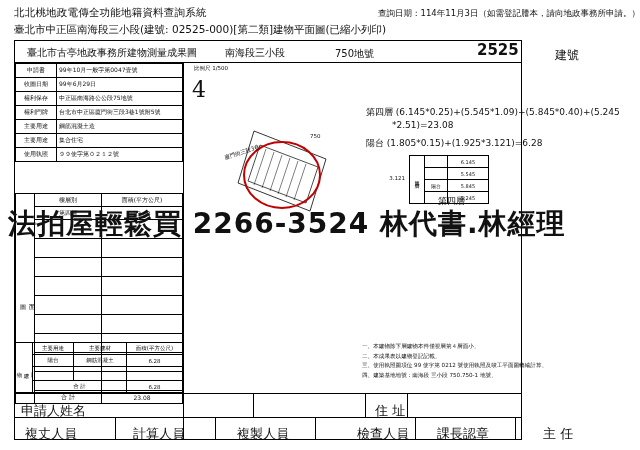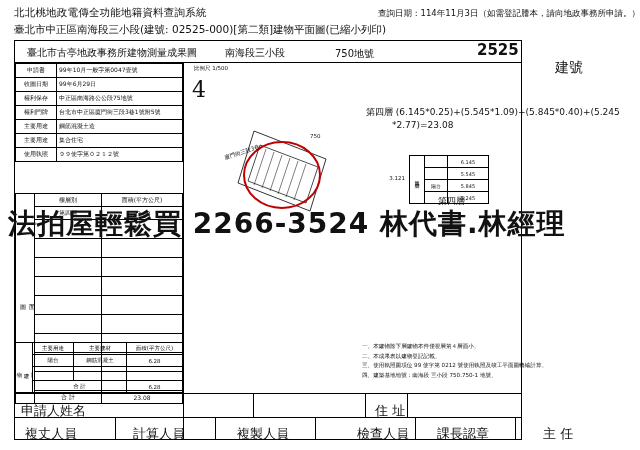--- a/index.html
+++ b/index.html
@@ -61,21 +61,21 @@
     width: 100%;
     height: 22px;
     border-bottom: 1px solid #000;
     box-sizing: border-box;
   }
   .band span { position: absolute; white-space: nowrap; }
   .band .t1 { left: 12px; top: 5px; font-size: 10px; }
   .band .t2 { left: 210px; top: 5px; font-size: 10px; }
   .band .t3 { left: 320px; top: 6px; font-size: 10px; }
   .band .t4 { left: 462px; top: 0px; font-size: 15px; font-weight: bold; }
-  .band .t5 { left: 540px; top: 18px; font-size: 14px; }
+  .band .t5 { left: 540px; top: 6px; font-size: 12px; }
 
   
   .lefttab {
     position: absolute;
     left: 0px;
     top: 22px;
     width: 168px;
     border-collapse: collapse;
     font-size: 6px;
     table-layout: fixed;
@@ -375,22 +375,23 @@
       </tr>
     </tbody>
       </table>
 
     <div class="diagram">
       <div class="scale-lbl">比例尺 1/500</div>
       <div class="bigfour">4</div>
 
       <div class="calc1">
         <div>第四層 (6.145*0.25)+(5.545*1.09)+(5.845*0.40)+(5.245</div>
-        <div style="padding-left:26px">*2.77)=23.08</div>
+        <div style="padding-left:26px">*2.51)=23.08</div>
       </div>
+      <div class="calc2">陽台 (1.805*0.15)+(1.925*3.121)=6.28</div>
 
       <svg class="sketch" width="150" height="110" viewBox="0 0 150 110">
         <polygon points="40,8 112,36 96,88 24,60" fill="none" stroke="#000" stroke-width="0.8"></polygon>
         <polygon points="46,22 104,44 92,80 34,58" fill="none" stroke="#000" stroke-width="0.7"></polygon>
         <line x1="52" y1="26" x2="40" y2="62" stroke="#000" stroke-width="0.5"></line>
         <line x1="60" y1="29" x2="48" y2="65" stroke="#000" stroke-width="0.5"></line>
         <line x1="68" y1="32" x2="56" y2="68" stroke="#000" stroke-width="0.5"></line>
         <line x1="76" y1="35" x2="64" y2="71" stroke="#000" stroke-width="0.5"></line>
         <line x1="84" y1="38" x2="72" y2="74" stroke="#000" stroke-width="0.5"></line>
         <line x1="92" y1="41" x2="80" y2="77" stroke="#000" stroke-width="0.5"></line>

